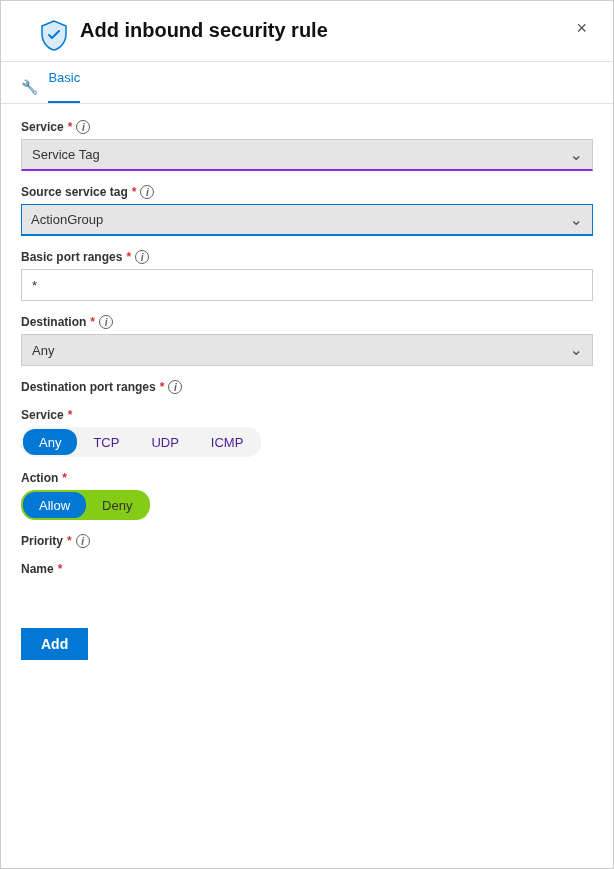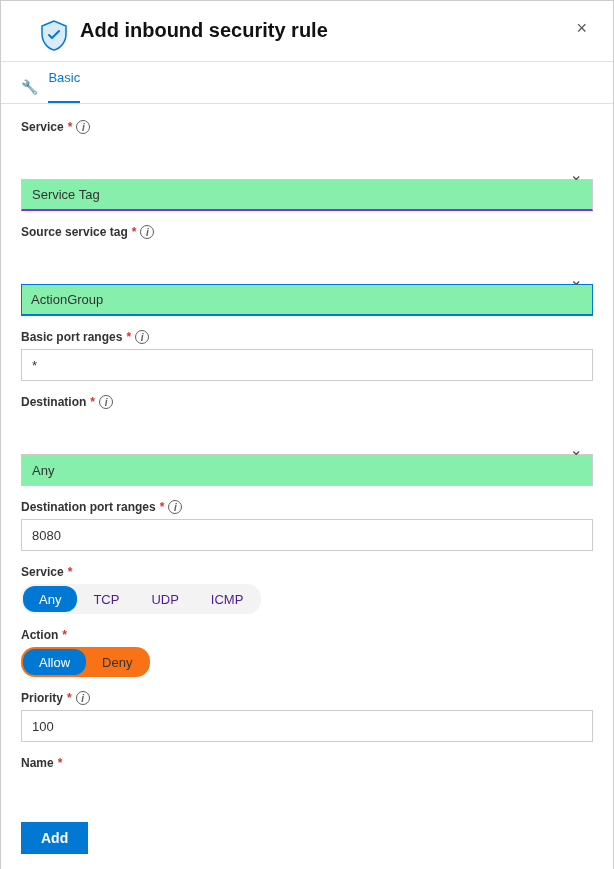--- a/index.html
+++ b/index.html
@@ -111,25 +111,24 @@
       font-style: italic;
       font-weight: 700;
     }
     .form-select {
       width: 100%;
       height: 32px;
       border: 1px solid #ccc;
       padding: 0 10px;
       font-size: 13px;
       color: #333;
-      background: #86efac;
+      background: #e5e5e5;
       appearance: none;
       cursor: pointer;
       position: relative;
-      margin-top: 40px;
     }
     .select-wrapper {
       position: relative;
     }
     .select-wrapper::after {
       content: '⌄';
       position: absolute;
       right: 10px;
       top: 50%;
       transform: translateY(-55%);
@@ -184,21 +183,21 @@
       border-radius: 12px;
     }
     .protocol-btn.active {
       background: #0078d4;
       color: #fff;
       border-radius: 12px;
     }
     .action-group {
       display: flex;
       align-items: flex-end;
-      background: #f97316;
+      background: #84cc16;
       border-radius: 14px;
       padding: 2px;
       gap: 0;
       width: fit-content;
     }
     .action-btn {
       height: 26px;
       padding: 0 16px;
       border: none;
       background: transparent;
@@ -312,21 +311,20 @@
         </select>
       </div>
     </div>
 
     <div class="form-group">
       <div class="form-label">
         <span>Destination port ranges</span>
         <span class="required-star">*</span>
         <span class="info-icon">i</span>
       </div>
-      <input type="text" class="form-input" value="8080" style="">
     </div>
 
     <div class="form-group">
       <div class="form-label">
         <span>Service</span>
         <span class="required-star">*</span>
       </div>
       <div class="protocol-group">
         <button class="protocol-btn active">Any</button>
         <button class="protocol-btn">TCP</button>
@@ -345,21 +343,20 @@
         <button class="action-btn">Deny</button>
       </div>
     </div>
 
     <div class="form-group">
       <div class="form-label">
         <span>Priority</span>
         <span class="required-star">*</span>
         <span class="info-icon">i</span>
       </div>
-      <input type="text" class="form-input" value="100" style="">
     </div>
 
     <div class="form-group">
       <div class="form-label">
         <span>Name</span>
         <span class="required-star">*</span>
       </div>
     </div>
 
 

